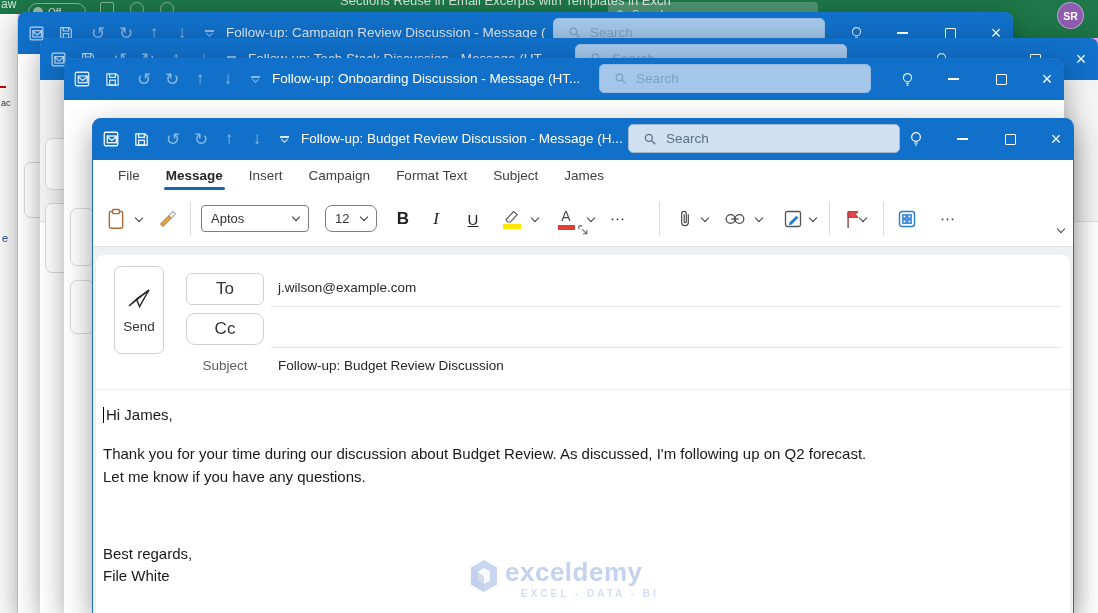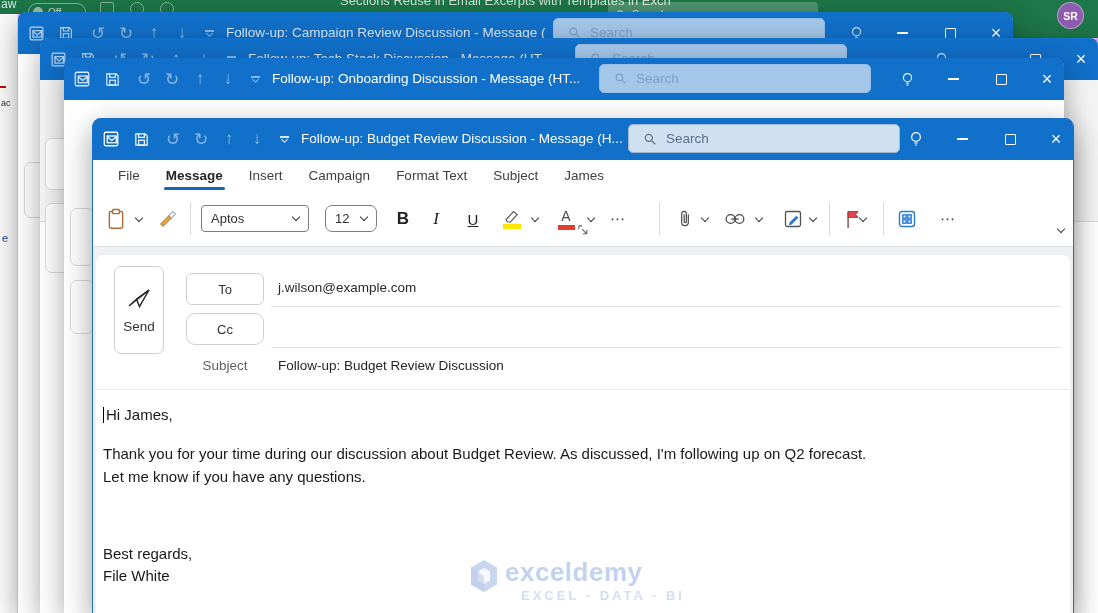--- a/index.html
+++ b/index.html
@@ -123,40 +123,40 @@
   }
   .send-btn {
     position:absolute; left:18px; top:11px; width:50px; height:88px;
     border:1px solid #cfcfcf; border-radius:7px; background:#fff;
     display:flex; flex-direction:column; align-items:center; justify-content:center; gap:9px;
     font-size:13.5px; color:#333;
   }
   .field-btn {
     position:absolute; left:90px; width:78px; height:32px;
     border:1px solid #cfcfcf; border-radius:6px; background:#fff;
-    display:flex; align-items:center; justify-content:center; font-size:13px; color:#333;
+    display:flex; align-items:center; justify-content:center; font-size:17px; color:#333;
   }
   .to-btn { top:18px; } .cc-btn { top:58px;border-radius:9px; }
   .field-value { position:absolute; left:182px; font-size:13.5px; color:#2a2a2a; white-space:nowrap; }
   .to-value { top:25px; }
   .field-line { position:absolute; left:175px; right:9px; height:1px; background:#e4e4e4; }
   .to-line { top:51px; } .cc-line { top:92px; }
   .subject-label { position:absolute; left:90px; width:78px; top:103px; text-align:center; font-size:13.5px; color:#5f5f5f; }
   .subject-value { position:absolute; left:182px; top:103px; font-size:13.5px; color:#262626; white-space:nowrap; }
   .subject-divider { position:absolute; left:0; right:0; top:134px; height:1px; background:#ececec; }
   .body-text { position:absolute; left:7px; font-size:15px; color:#191919; white-space:pre-line; }
   .bt-greeting { top:151px; }
   .bt-para { top:188px; line-height:22.5px; }
   .bt-closing { top:288px; line-height:21.5px; }
   .caret { display:inline-block; width:0; height:16px; border-left:1.5px solid #000; margin-right:2px; vertical-align:-3px; }
   
   .wm { position:absolute; left:373px; top:304px; display:flex; align-items:flex-start; gap:6px; }
   .wm-txt { display:flex; flex-direction:column; }
   .wm-brand { font-size:26px; font-weight:bold; color:#c3d2ee; letter-spacing:.5px; line-height:26px; }
-  .wm-tag { font-size:13px; letter-spacing:3px; color:#d4def2; font-weight:bold; margin-top:3px; padding-left:16px; }
+  .wm-tag { font-size:10px; letter-spacing:3px; color:#d4def2; font-weight:bold; margin-top:3px; padding-left:16px; }
   svg { display:block; }
 </style>
 </head>
 <body>
 
 <div class="stage">
 
   <div class="excel-bar">
     <span class="excel-tab-frag">aw</span>
     <span class="autosave-pill">

